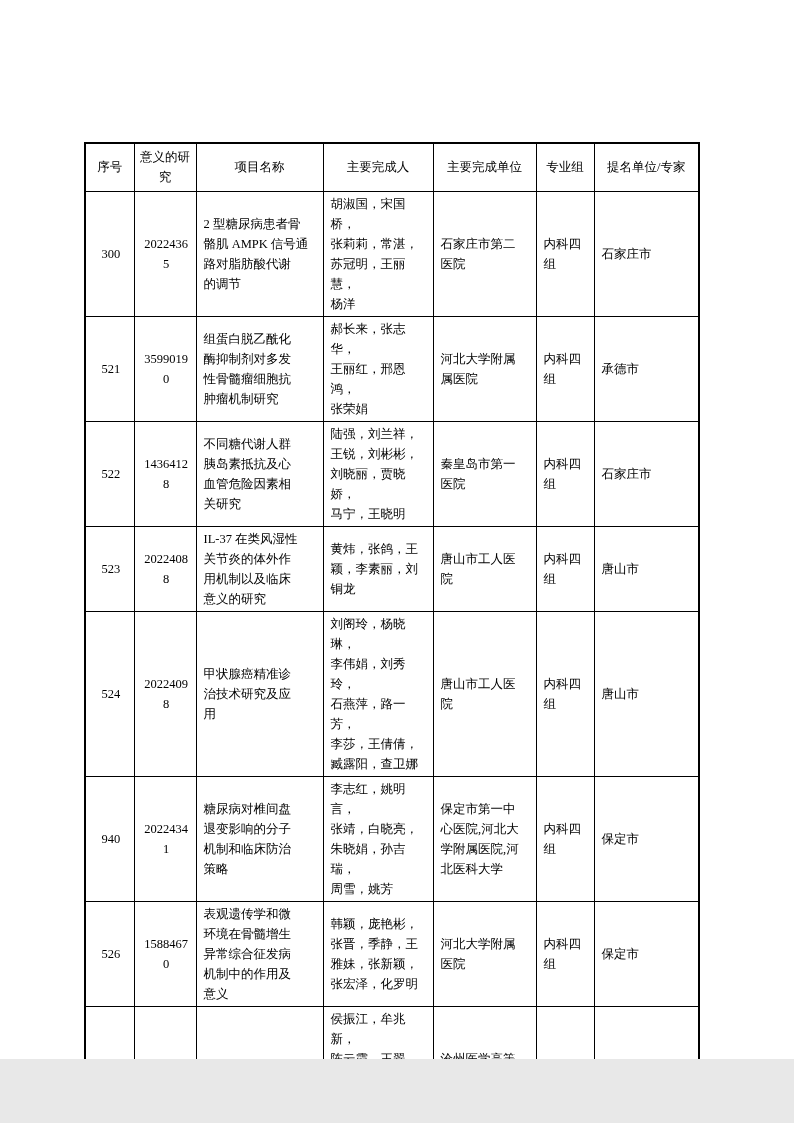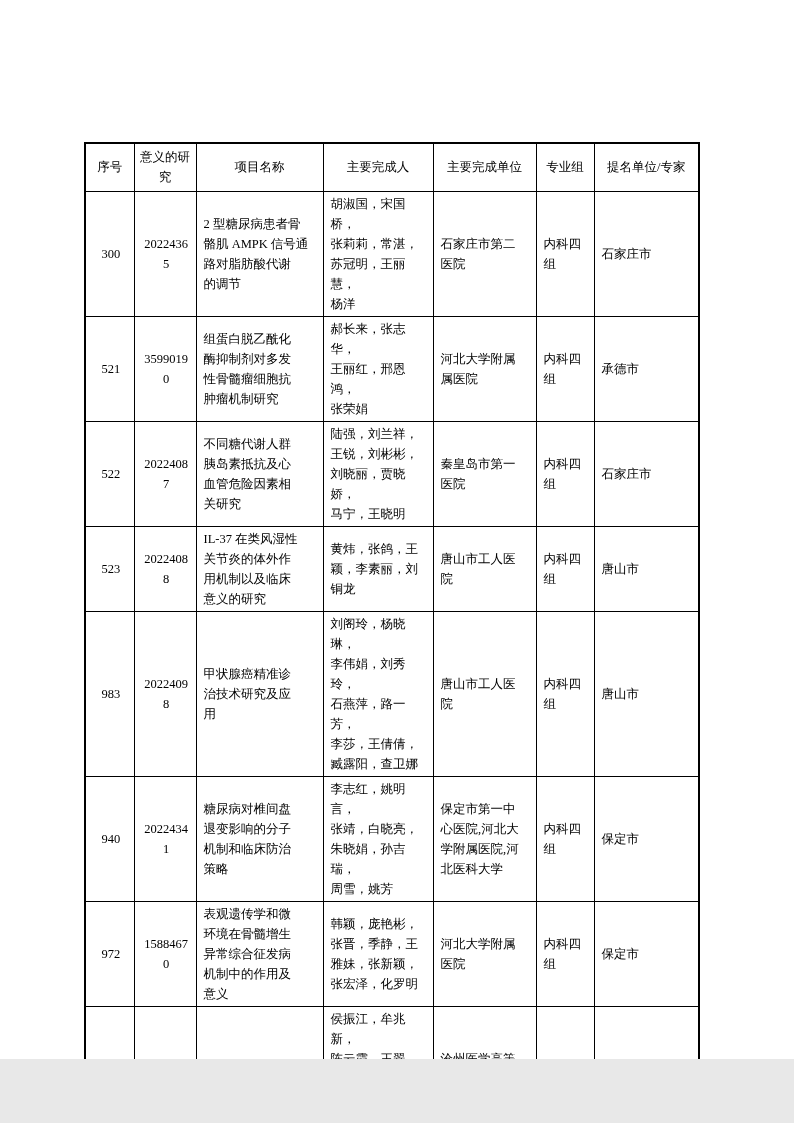--- a/index.html
+++ b/index.html
@@ -94,21 +94,21 @@
 王丽红，邢恩鸿，
 张荣娟</td>
         <td>河北大学附属
 属医院</td>
         <td>内科四
 组</td>
         <td>承德市</td>
       </tr>
       <tr style="height:84px">
         <td class="c">522</td>
-        <td class="c">20224087</td>
+        <td class="c">14364128</td>
         <td class="name">不同糖代谢人群
 胰岛素抵抗及心
 血管危险因素相
 关研究</td>
         <td>陆强，刘兰祥，
 王锐，刘彬彬，
 刘晓丽，贾晓娇，
 马宁，王晓明</td>
         <td>秦皇岛市第一
 医院</td>
@@ -126,21 +126,21 @@
         <td>黄炜，张鸽，王
 颖，李素丽，刘
 铜龙</td>
         <td>唐山市工人医
 院</td>
         <td>内科四
 组</td>
         <td>唐山市</td>
       </tr>
       <tr style="height:100px">
-        <td class="c">983</td>
+        <td class="c">524</td>
         <td class="c">20224098</td>
         <td class="name">甲状腺癌精准诊
 治技术研究及应
 用</td>
         <td>刘阁玲，杨晓琳，
 李伟娟，刘秀玲，
 石燕萍，路一芳，
 李莎，王倩倩，
 臧露阳，查卫娜</td>
         <td>唐山市工人医
@@ -162,21 +162,21 @@
 周雪，姚芳</td>
         <td>保定市第一中
 心医院,河北大
 学附属医院,河
 北医科大学</td>
         <td>内科四
 组</td>
         <td>保定市</td>
       </tr>
       <tr style="height:100px">
-        <td class="c">972</td>
+        <td class="c">526</td>
         <td class="c">15884670</td>
         <td class="name">表观遗传学和微
 环境在骨髓增生
 异常综合征发病
 机制中的作用及
 意义</td>
         <td>韩颖，庞艳彬，
 张晋，季静，王
 雅妹，张新颖，
 张宏泽，化罗明</td>

